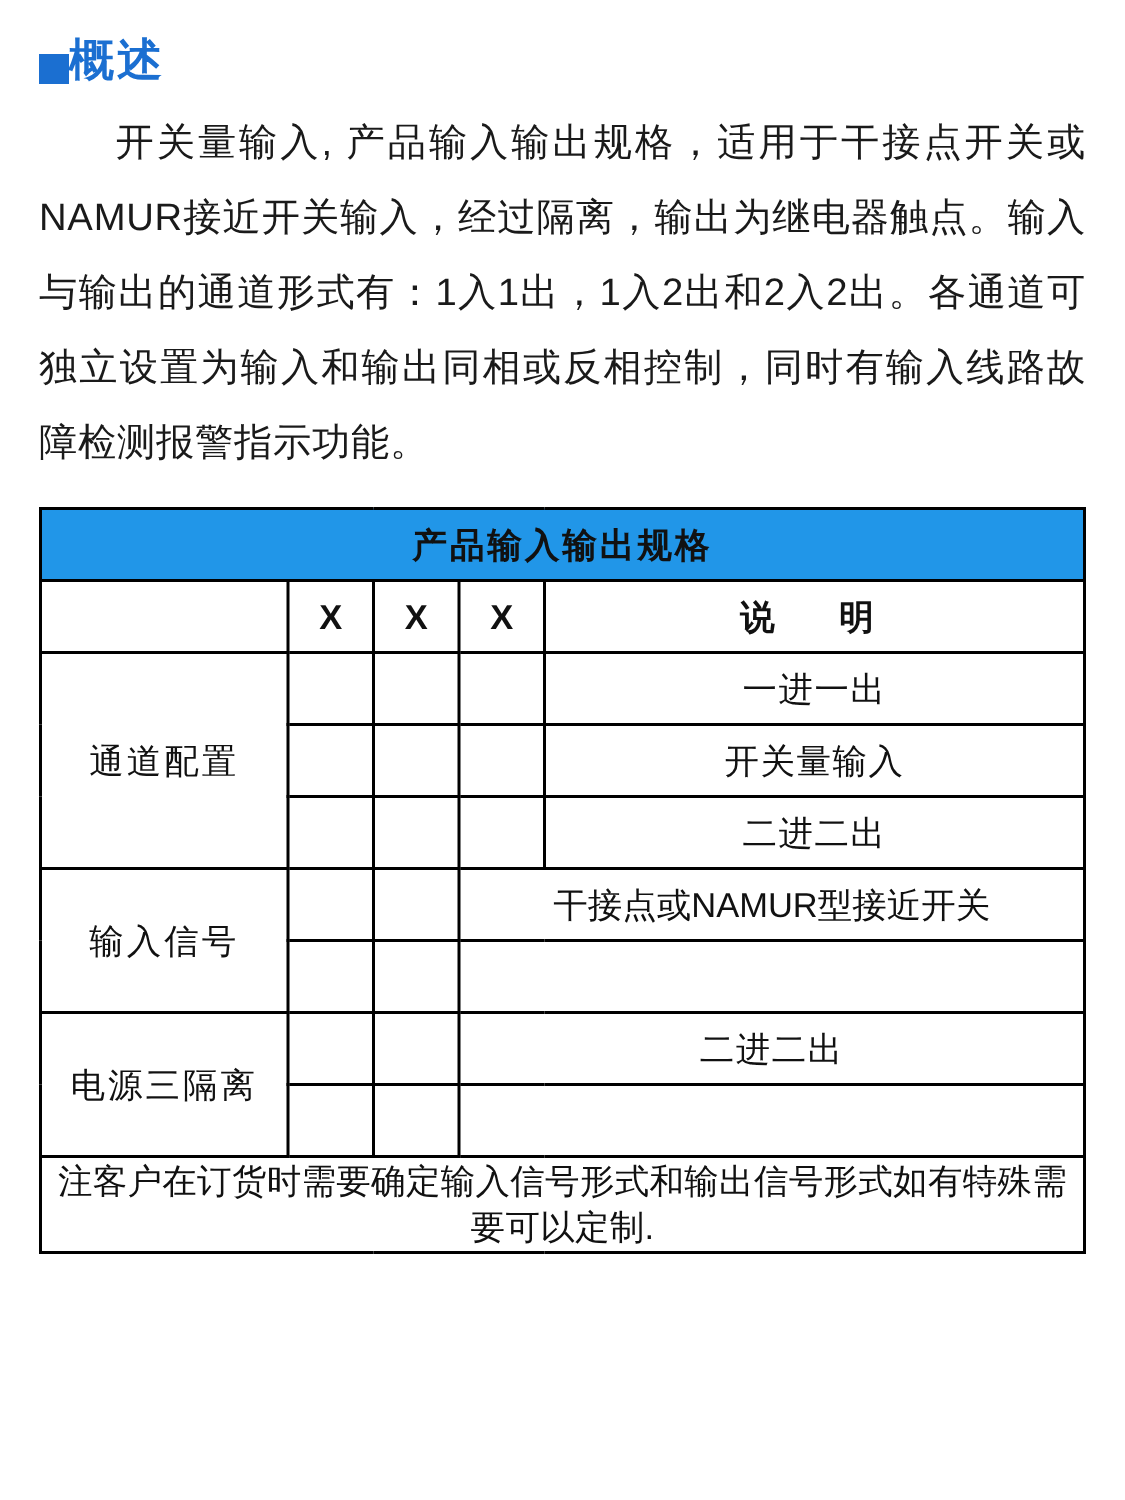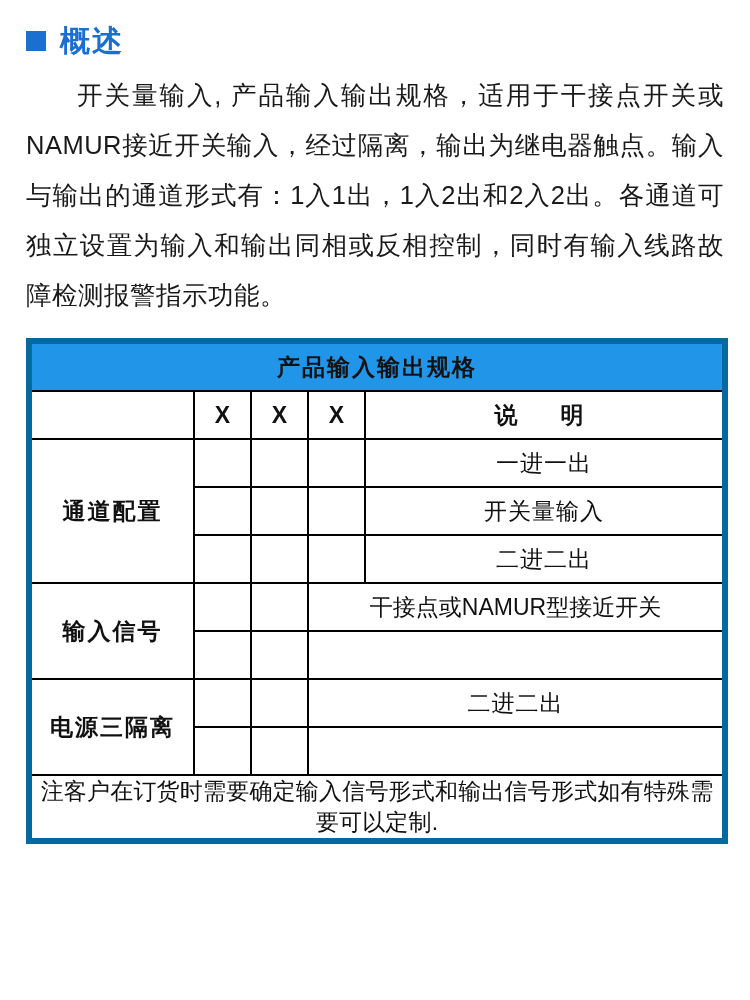--- a/index.html
+++ b/index.html
@@ -18,22 +18,21 @@
     position: relative;
     width: 750px;
     height: 1000px;
     box-sizing: border-box;
     padding: 18px 22px 0 22px;
   }
 
   
   .section-heading {
     display: flex;
-    align-items: center;
-    gap: 14px;
+    align-items: flex-end;
     margin: 8px 0 14px 4px;
   }
   .heading-marker {
     width: 20px;
     height: 20px;
     background: #1b6fd1;
     flex: 0 0 auto;
   }
   .heading-text {
     font-size: 30px;
@@ -59,21 +58,21 @@
   }
 
   
   .spec-table-wrap {
     margin: 18px 4px 0 4px;
   }
   table.spec-table {
     border-collapse: collapse;
     width: 696px;
     table-layout: fixed;
-    border: 6px solid #0369a1;
+    border: 2px solid #0369a1;
   }
   table.spec-table td {
     border: 2px solid #000;
     padding: 0;
     text-align: center;
     vertical-align: middle;
     font-size: 23px;
     color: #111;
     height: 46px;
   }
@@ -91,21 +90,21 @@
     font-size: 25px;
     font-weight: bold;
   }
   td.hdr-desc {
     font-size: 25px;
     font-weight: bold;
     letter-spacing: 10px;
   }
   td.rowlabel {
     font-size: 25px;
-    font-weight: bold;
+    font-weight: normal;
     letter-spacing: 2px;
   }
   td.desc {
     font-size: 25px;
     text-align: center;
     letter-spacing: 1px;
   }
   td.desc-left {
     font-size: 23px;
     text-align: center;

